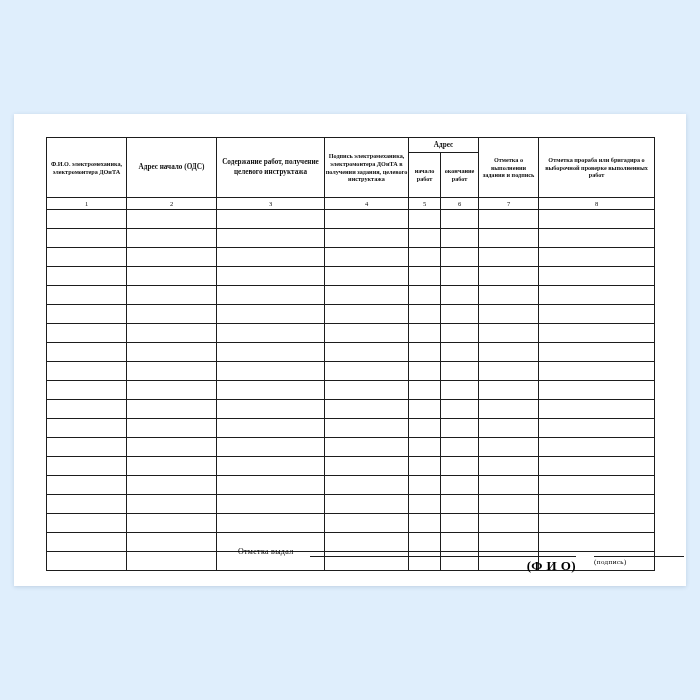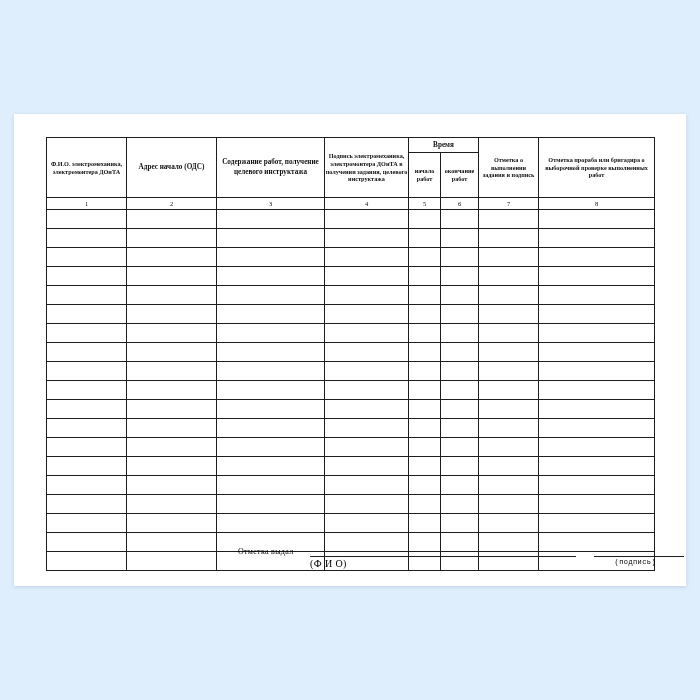--- a/index.html
+++ b/index.html
@@ -105,40 +105,40 @@
     left: 232px;
     top: 15px;
     width: 266px;
     border-bottom: 1px solid #1d1d1d;
   }
   .f-cap1 {
     position: absolute;
     left: 232px;
     top: 17px;
     width: 266px;
-    text-align: left;
-    font-size: 10px;
+    text-align: right;
+    font-size: 13px;
     letter-spacing: 0.4px;
+    font-weight: bold;
   }
   .f-line2 {
     position: absolute;
     left: 516px;
     top: 15px;
     width: 90px;
     border-bottom: 1px solid #1d1d1d;
   }
   .f-cap2 {
     position: absolute;
-    left: 488px;
+    left: 516px;
     top: 17px;
     width: 90px;
-    text-align: right;
+    text-align: left;
     font-size: 7px;
     letter-spacing: 0.4px;
-    font-family: Liberation Mono, monospace;
   }
 </style>
 </head>
 <body>
 
 <div id="stage">
   <div class="sheet">
     <div class="sheet-inner">
 
       <table class="journal">
@@ -151,21 +151,21 @@
           <col style="width:38px">
           <col style="width:60px">
           <col style="width:116px">
         </colgroup>
         <thead>
           <tr>
             <td class="hdr" rowspan="2">Ф.И.О. электромеханика, электромонтера ДОиТА</td>
             <td class="hdr hdr-big" rowspan="2">Адрес начало (ОДС)</td>
             <td class="hdr hdr-big" rowspan="2">Содержание работ, получение целевого инструктажа</td>
             <td class="hdr" rowspan="2">Подпись электромеханика, электромонтера ДОиТА в получении задания, целевого инструктажа</td>
-            <td class="hdr-time" colspan="2">Время</td>
+            <td class="hdr-time" colspan="2">Адрес</td>
             <td class="hdr" rowspan="2">Отметка о выполнении задания и подпись</td>
             <td class="hdr" rowspan="2">Отметка прораба или бригадира о выборочной проверке выполненных работ</td>
           </tr>
           <tr>
             <td class="hdr-sub">начало работ</td>
             <td class="hdr-sub">окончание работ</td>
           </tr>
           <tr class="numrow">
             <td>1</td>
             <td>2</td>

